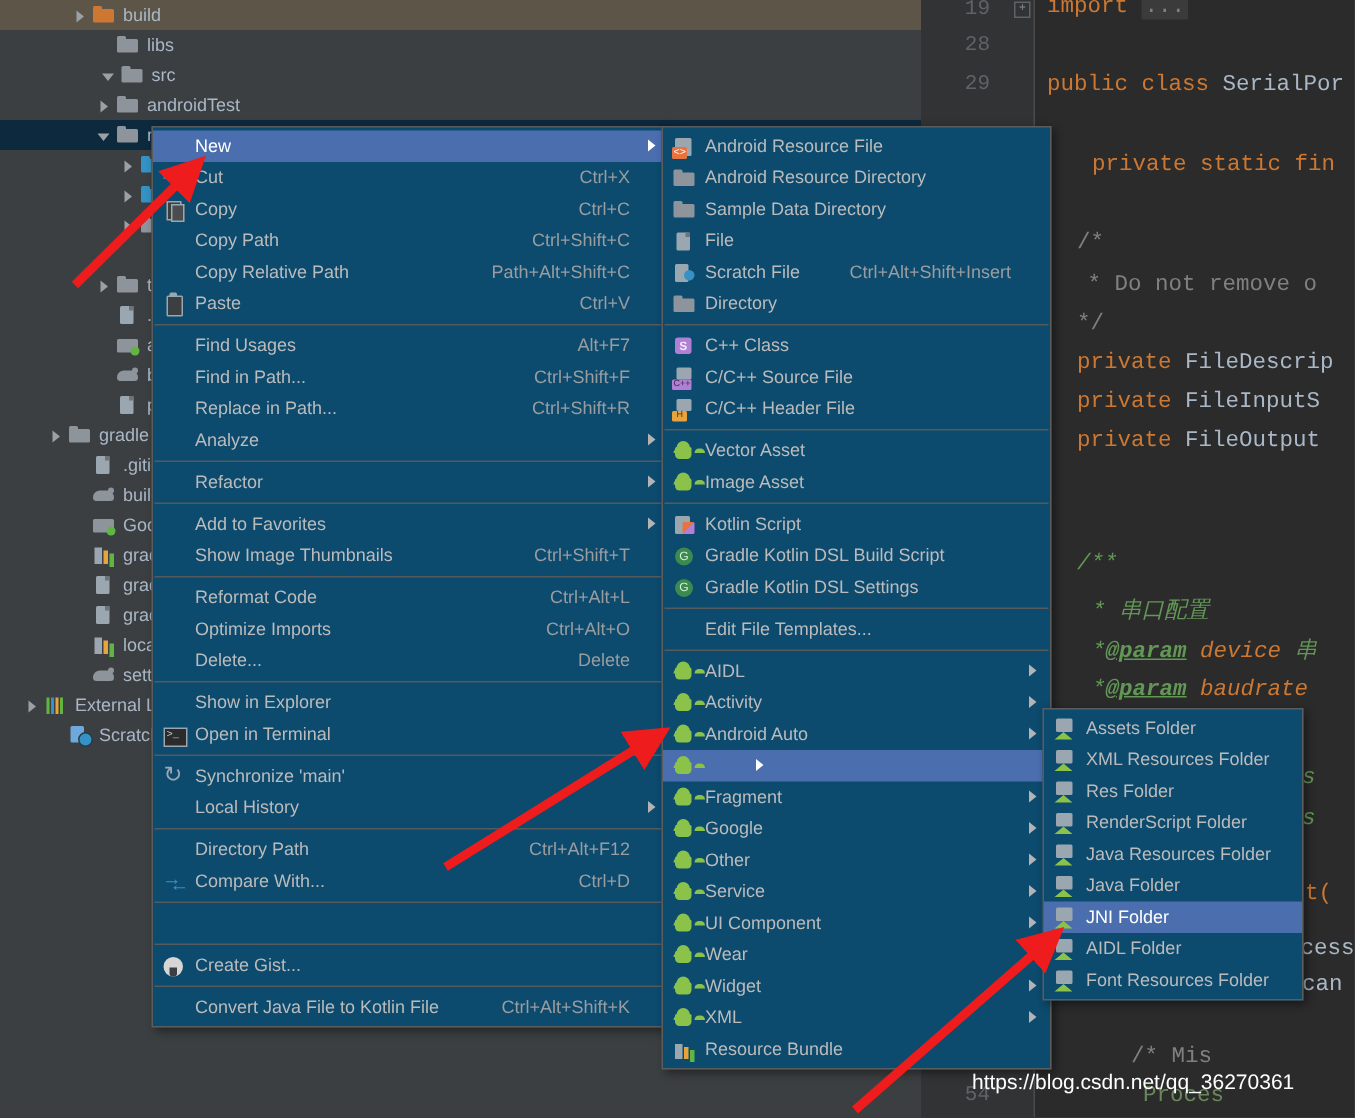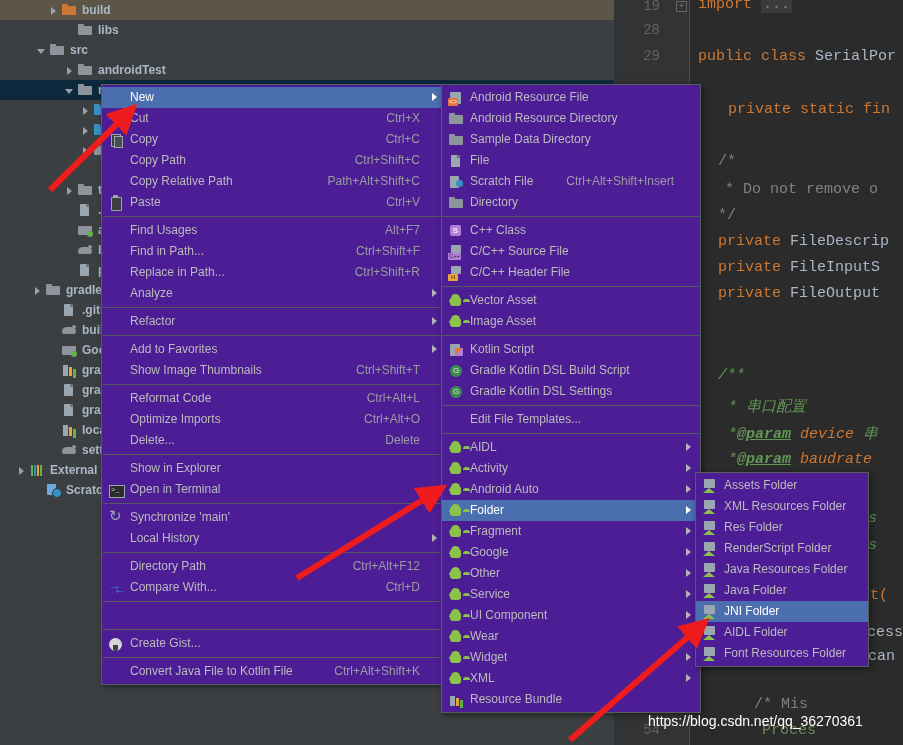--- a/index.html
+++ b/index.html
@@ -53,21 +53,21 @@
     border-bottom: 4px solid transparent;
   }
   .tw-arrow.expanded::before {
     content: "";
     position: absolute; left: 1px; top: 4px;
     border-top: 5px solid #9aa0a6;
     border-left: 4px solid transparent;
     border-right: 4px solid transparent;
   }
   .tw-icon { width: 16px; height: 16px; flex: 0 0 16px; margin-right: 5px; position: relative; }
-  .tw-label { line-height: 20px; font-weight: bold; }
+  .tw-label { line-height: 20px; }
 
   
   .ic-folder { background: linear-gradient(#8b9299,#8b9299); }
   .ic-folder::before {
     content: ""; position: absolute; left: 1px; top: 4px; width: 14px; height: 9px;
     background: #8d949b; border-radius: 1px;
   }
   .ic-folder::after {
     content: ""; position: absolute; left: 1px; top: 2px; width: 6px; height: 3px;
     background: #8d949b; border-radius: 1px 1px 0 0;
@@ -174,21 +174,21 @@
   .doctag { color: #629755; font-style: italic; font-weight: bold; text-decoration: underline; }
   .docparam { color: #cc7832; font-style: italic; }
   .plain { color: #a9b7c6; }
   .import-dots {
     background: #3b3b3b; color: #808080; padding: 0 2px;
   }
 
   
   .menu {
     position: absolute;
-    background: #4c1d95;
+    background: #0c4a6e;
     border: 1px solid #5a5d5e;
     box-shadow: 2px 2px 6px rgba(0,0,0,0.45);
     padding: 2px 0;
     font-size: 12px;
     color: #bbbbbb;
     z-index: 50;
   }
   .mi {
     position: relative;
     display: flex;
@@ -349,21 +349,21 @@
         <div class="tree-row top-highlight" style="padding-left: 48px;">
           <span class="tw-arrow collapsed"></span>
           <span class="tw-icon ic-build"></span>
           <span class="tw-label">build</span>
         </div>
         <div class="tree-row" style="padding-left: 64px;">
           <span class="tw-arrow "></span>
           <span class="tw-icon ic-folder"></span>
           <span class="tw-label">libs</span>
         </div>
-        <div class="tree-row" style="padding-left: 36px; text-align: right;">
+        <div class="tree-row" style="padding-left: 67px; text-align: right;">
           <span class="tw-arrow expanded"></span>
           <span class="tw-icon ic-folder"></span>
           <span class="tw-label">src</span>
         </div>
         <div class="tree-row" style="padding-left: 64px;">
           <span class="tw-arrow collapsed"></span>
           <span class="tw-icon ic-folder"></span>
           <span class="tw-label">androidTest</span>
         </div>
         <div class="tree-row selected" style="padding-left: 64px;">
@@ -784,21 +784,20 @@
         <span class="mi-arrow on"></span>
       </div>
       <div class="mi">
         <span class="mi-icon g-android"></span>
         <span class="mi-label">Android Auto</span>
         <span class="mi-accel"></span>
         <span class="mi-arrow on"></span>
       </div>
       <div class="mi sel">
         <span class="mi-icon g-android"></span>
-        <span class="mi-label">Folder</span>
         <span class="mi-accel"></span>
         <span class="mi-arrow on"></span>
       </div>
       <div class="mi">
         <span class="mi-icon g-android"></span>
         <span class="mi-label">Fragment</span>
         <span class="mi-accel"></span>
         <span class="mi-arrow on"></span>
       </div>
       <div class="mi">

